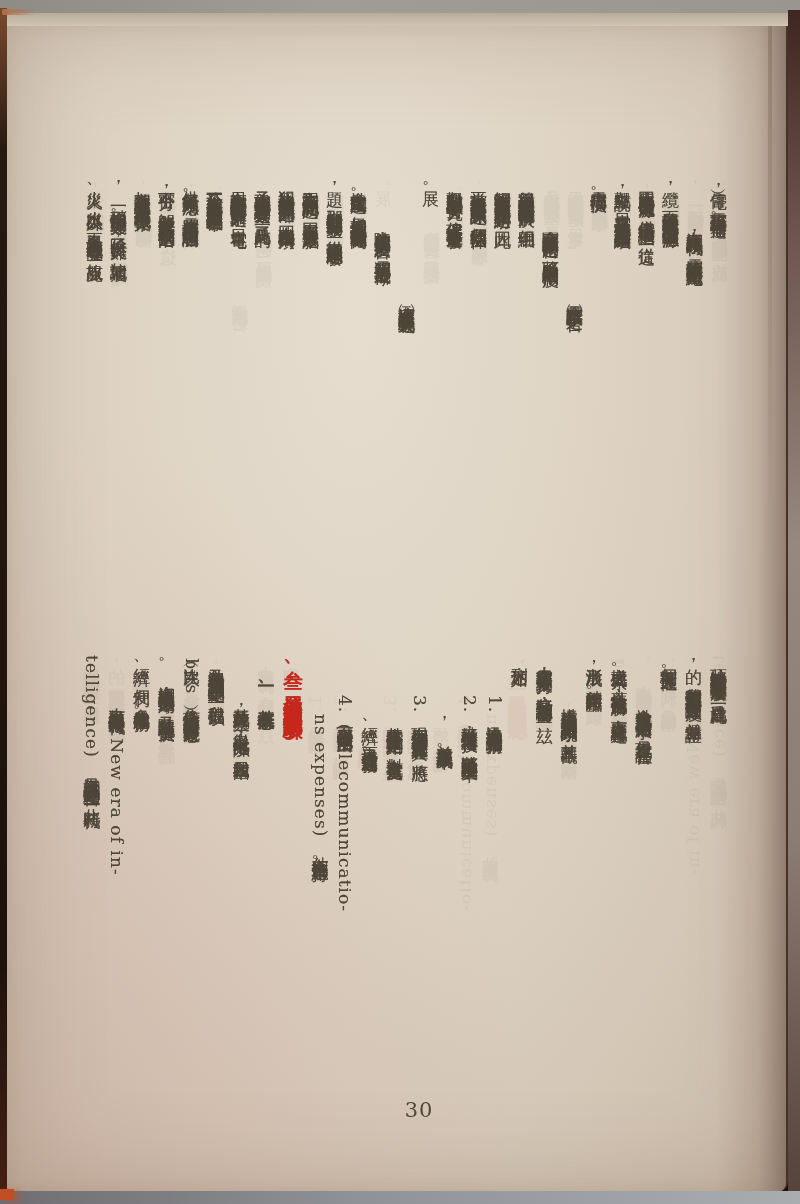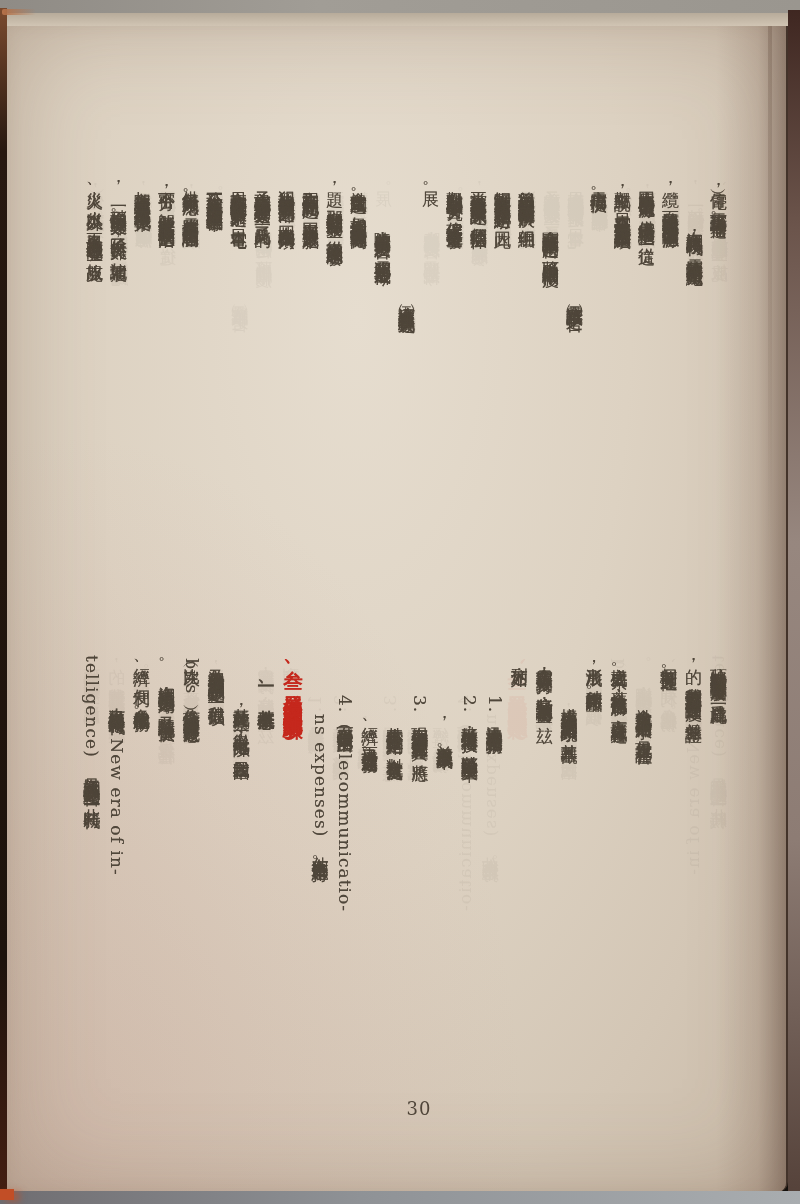--- a/index.html
+++ b/index.html
@@ -35,21 +35,21 @@
         color:#4f463a;text-shadow:0 0 .5px rgba(79,70,58,.55);}
   #block-top,#ghost-top{top:152px;right:55px;}
   #block-bottom,#ghost-bottom{top:629px;right:55px;line-height:24.9px;}
   .ghost{transform:scaleX(-1);opacity:.06;filter:blur(.7px);text-shadow:none;}
   .vcol{display:block;}
   .ind1{text-indent:22px;} .ind2{text-indent:40px;} .ind3{text-indent:59px;} .ind6{text-indent:114px;}
   .red-heading{color:#c5281d;font-weight:700;font-size:19.5px;line-height:29px;letter-spacing:2.2px;
         text-shadow:0 0 .5px rgba(197,40,29,.6);}
   .sub-heading{font-weight:600;}
   .pagenum{position:absolute;left:390px;top:1072px;width:44px;text-align:center;
-        font-size:18px;letter-spacing:1px;color:#50463a;font-family:"DejaVu Serif", serif;}
+        font-size:21px;letter-spacing:1px;color:#50463a;font-family:"DejaVu Serif", serif;}
 </style>
 </head>
 <body>
 
 <div class="photo">
   <div class="band-top"></div>
   <div class="page-under"></div>
 
   <div class="page">
     <div id="ghost-top" class="vblock ghost">

